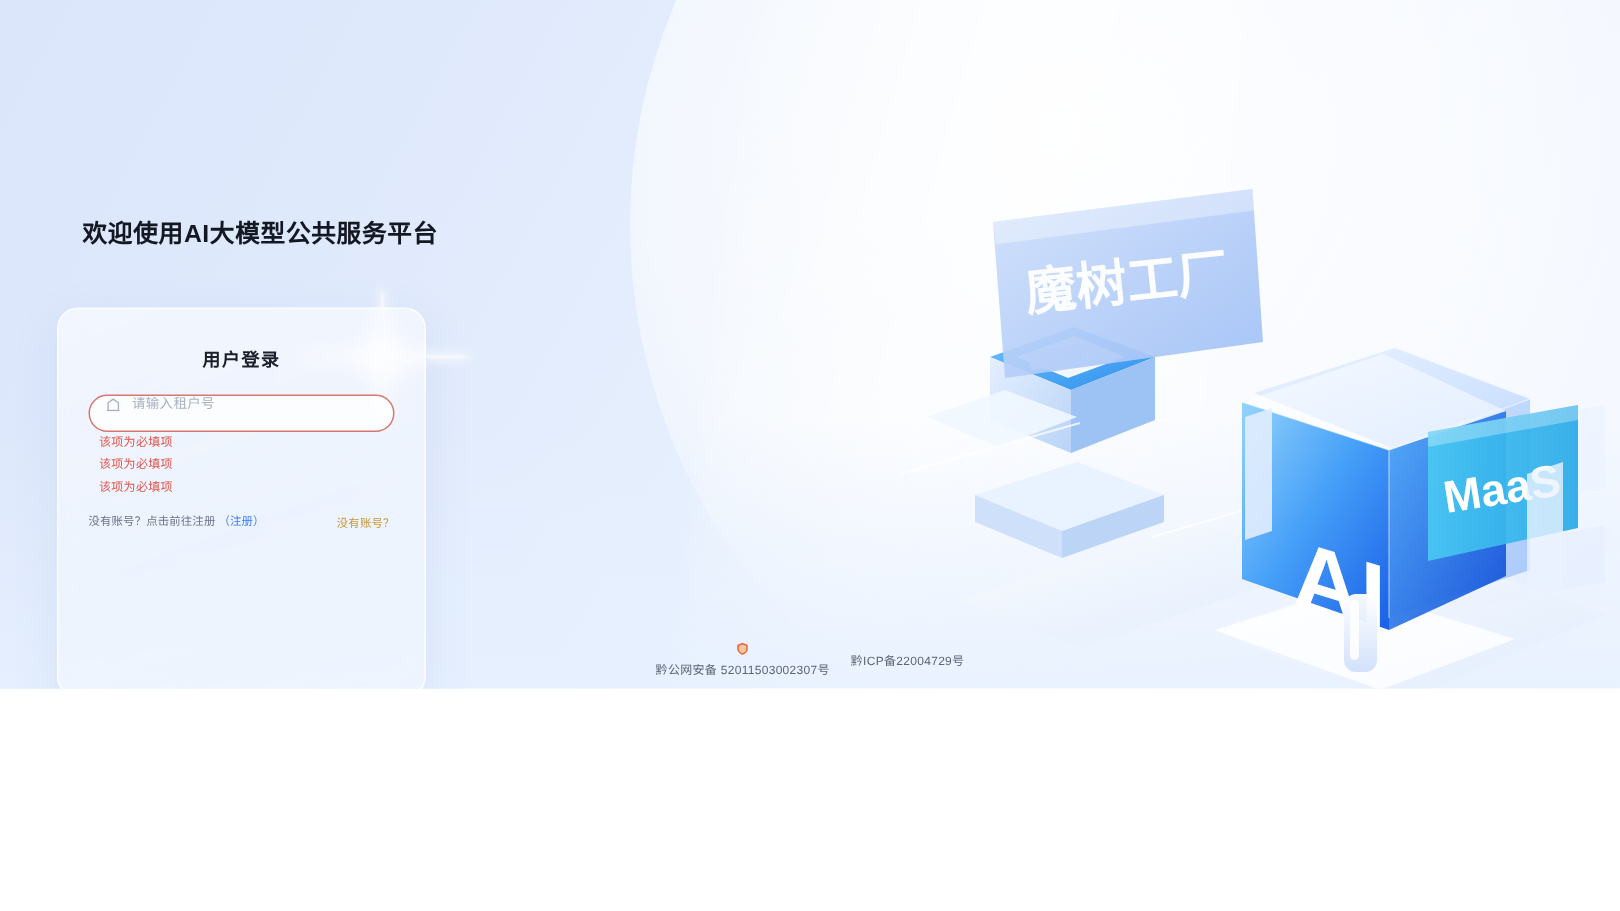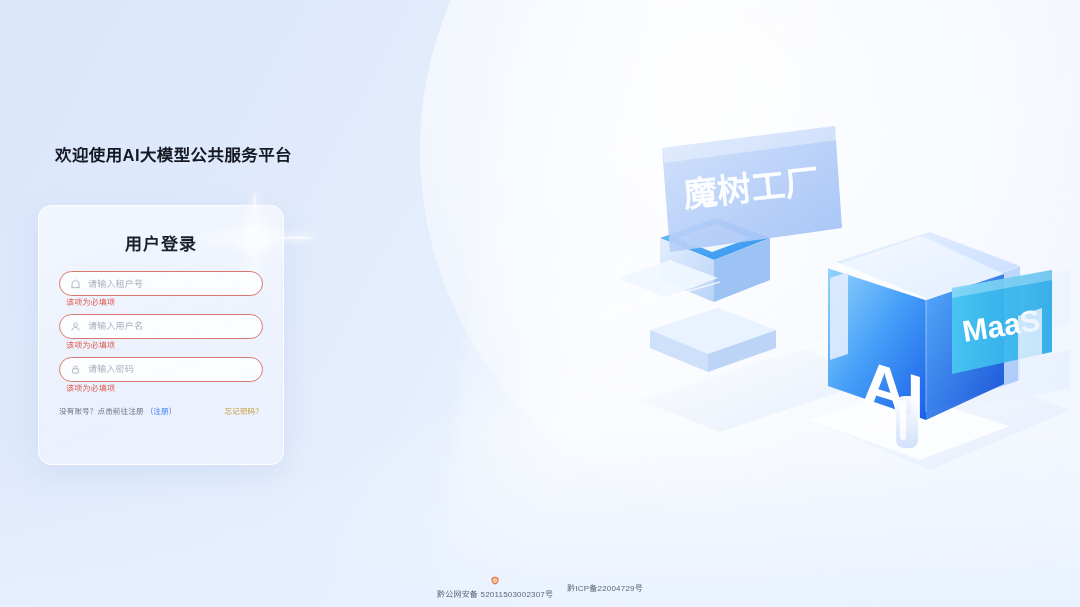--- a/index.html
+++ b/index.html
@@ -5,21 +5,21 @@
 <style>
   * { box-sizing: border-box; margin: 0; padding: 0; }
   html, body {
     width: 1080px; height: 607px;
     overflow: hidden;
     font-family: "Liberation Sans", "DejaVu Sans", sans-serif;
   }
 
   .page {
     position: relative;
-    width: 1080px; height: 607px;
+    width: 1080px; height: 459px;
     background: linear-gradient(118deg, #dbe6fb 0%, #dfe9fc 22%, #e6effd 48%, #eef4fe 70%, #f4f8ff 100%);
     overflow: hidden;
   }
 
   
   .bg-blob-a {
     position: absolute;
     left: 420px; top: -230px;
     width: 760px; height: 760px;
     border-radius: 50%;
@@ -116,38 +116,38 @@
     width: 246px; height: 260px;
     border-radius: 14px;
     background: linear-gradient(160deg, rgba(255,255,255,.62) 0%, rgba(255,255,255,.40) 55%, rgba(255,255,255,.30) 100%);
     border: 1px solid rgba(255,255,255,.85);
     box-shadow: 0 10px 30px rgba(120,150,200,.14);
     backdrop-filter: blur(6px);
     padding: 18px 20px 0 20px;
   }
   .card-title {
     text-align: center;
-    font-size: 17px;
+    font-size: 12px;
     font-weight: bold;
     color: #1a1f2b;
     letter-spacing: 1px;
     margin-top: 6px;
     margin-bottom: 16px;
   }
 
   .field-group { margin-bottom: 2px; }
 
   .field {
     position: relative;
     height: 25px;
     border: 1px solid #d8776f;
     border-radius: 13px;
     background: rgba(255,255,255,.80);
     display: flex;
-    align-items: center;
+    align-items: flex-start;
     padding: 0 10px;
     gap: 7px;
   }
   .field .f-icon {
     flex: 0 0 auto;
     width: 11px; height: 11px;
     display: inline-flex;
     align-items: center; justify-content: center;
     color: #9aa3b4;
     opacity: .85;
@@ -250,54 +250,36 @@
             <path d="M2 14h12"></path>
           </svg>
         </span>
         <input type="text" placeholder="请输入租户号" style="">
       </div>
       <div class="err">该项为必填项</div>
     </div>
 
     
     <div class="field-group">
-      <div class="field">
-        <span class="f-icon">
-          <svg width="11" height="11" viewBox="0 0 16 16" fill="none" stroke="currentColor" stroke-width="1.3">
-            <circle cx="8" cy="5.4" r="2.6"></circle>
-            <path d="M3 13.4c0-2.5 2.2-4 5-4s5 1.5 5 4" stroke-linecap="round"></path>
-          </svg>
-        </span>
-        <input type="text" placeholder="请输入用户名" style="">
-      </div>
       <div class="err">该项为必填项</div>
     </div>
 
     
     <div class="field-group">
-      <div class="field">
-        <span class="f-icon">
-          <svg width="11" height="11" viewBox="0 0 16 16" fill="none" stroke="currentColor" stroke-width="1.3">
-            <rect x="3.5" y="7" width="9" height="6.3" rx="1.2"></rect>
-            <path d="M5.6 7V5.3a2.4 2.4 0 0 1 4.8 0V7" stroke-linecap="round"></path>
-          </svg>
-        </span>
-        <input type="password" placeholder="请输入密码" style="">
-      </div>
       <div class="err">该项为必填项</div>
     </div>
 
     
 
     
     <div class="card-links">
       <span class="links-left">
         <span>没有账号？点击前往注册</span><span class="link-reg">（注册）</span>
       </span>
-      <span class="link-forgot">忘记密码？</span>
+      <span class="link-forgot">没有账号？</span>
     </div>
   </div>
 
   <div class="illu">
     <svg width="470" height="400" viewBox="0 0 470 400">
       <defs>
         <linearGradient id="gFloor" x1="0" y1="0" x2="1" y2="1">
           <stop offset="0%" stop-color="#ffffff" stop-opacity=".95"></stop>
           <stop offset="100%" stop-color="#dbe8fb" stop-opacity=".7"></stop>
         </linearGradient>

